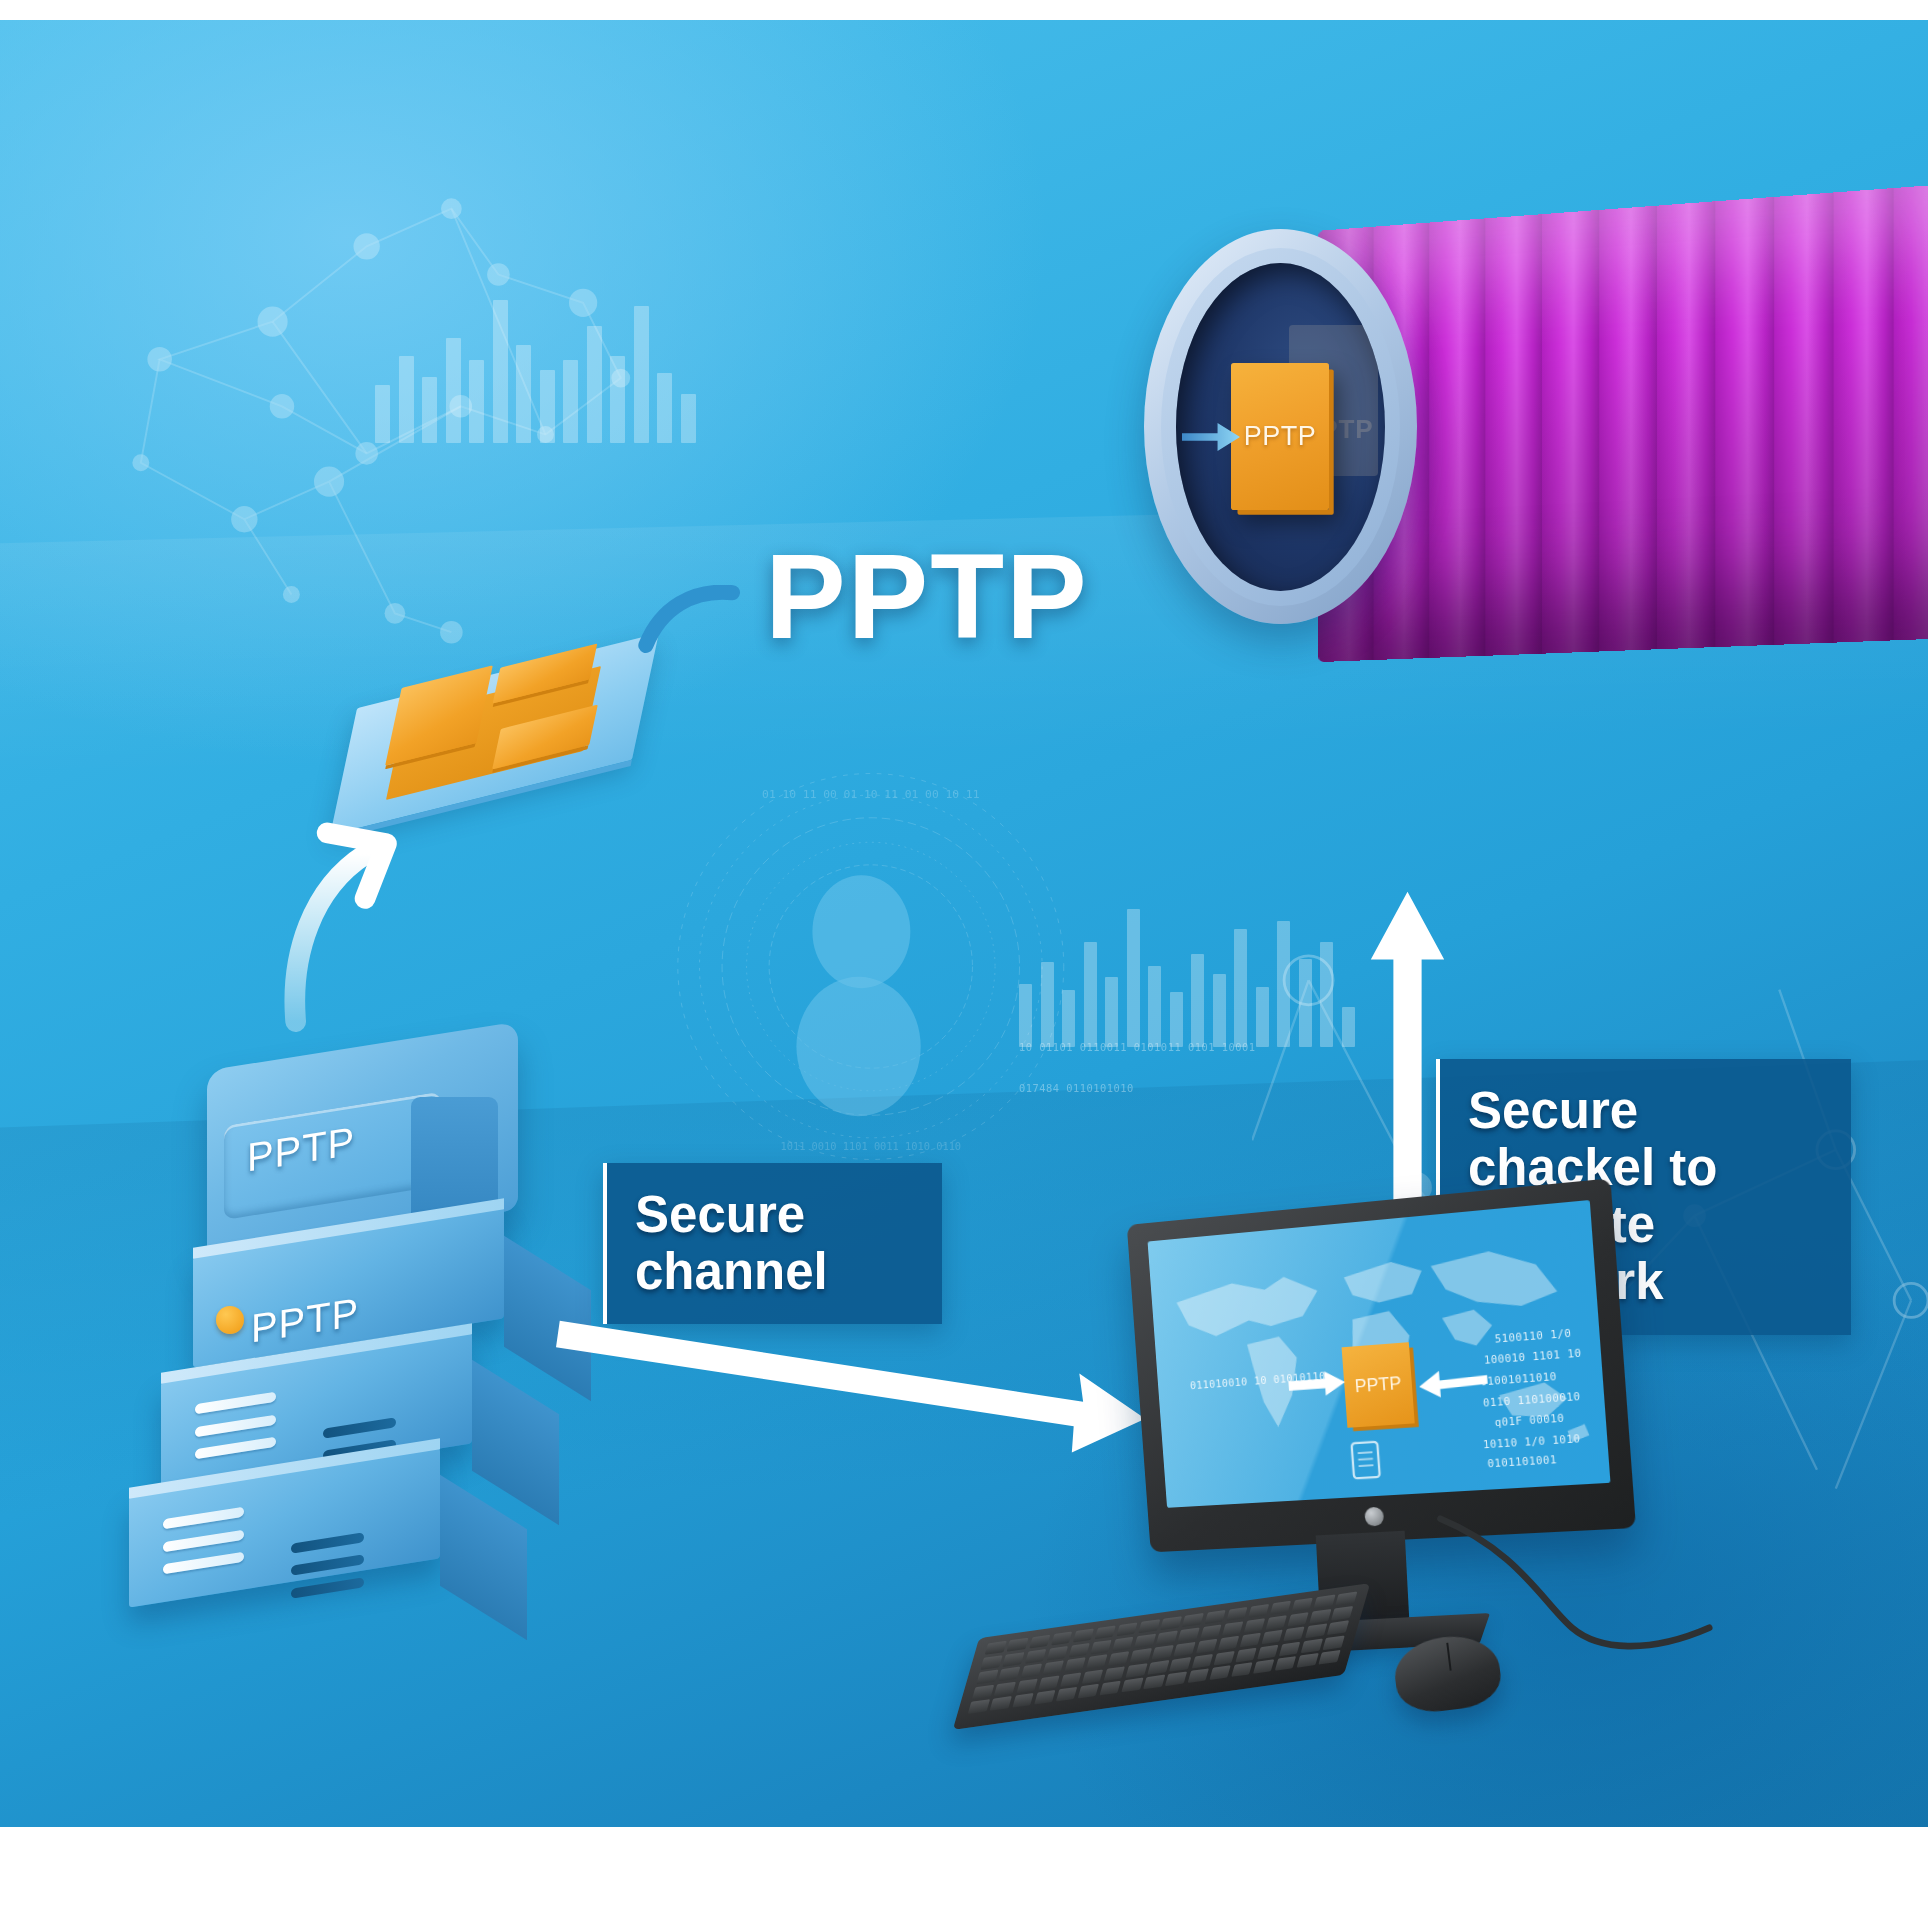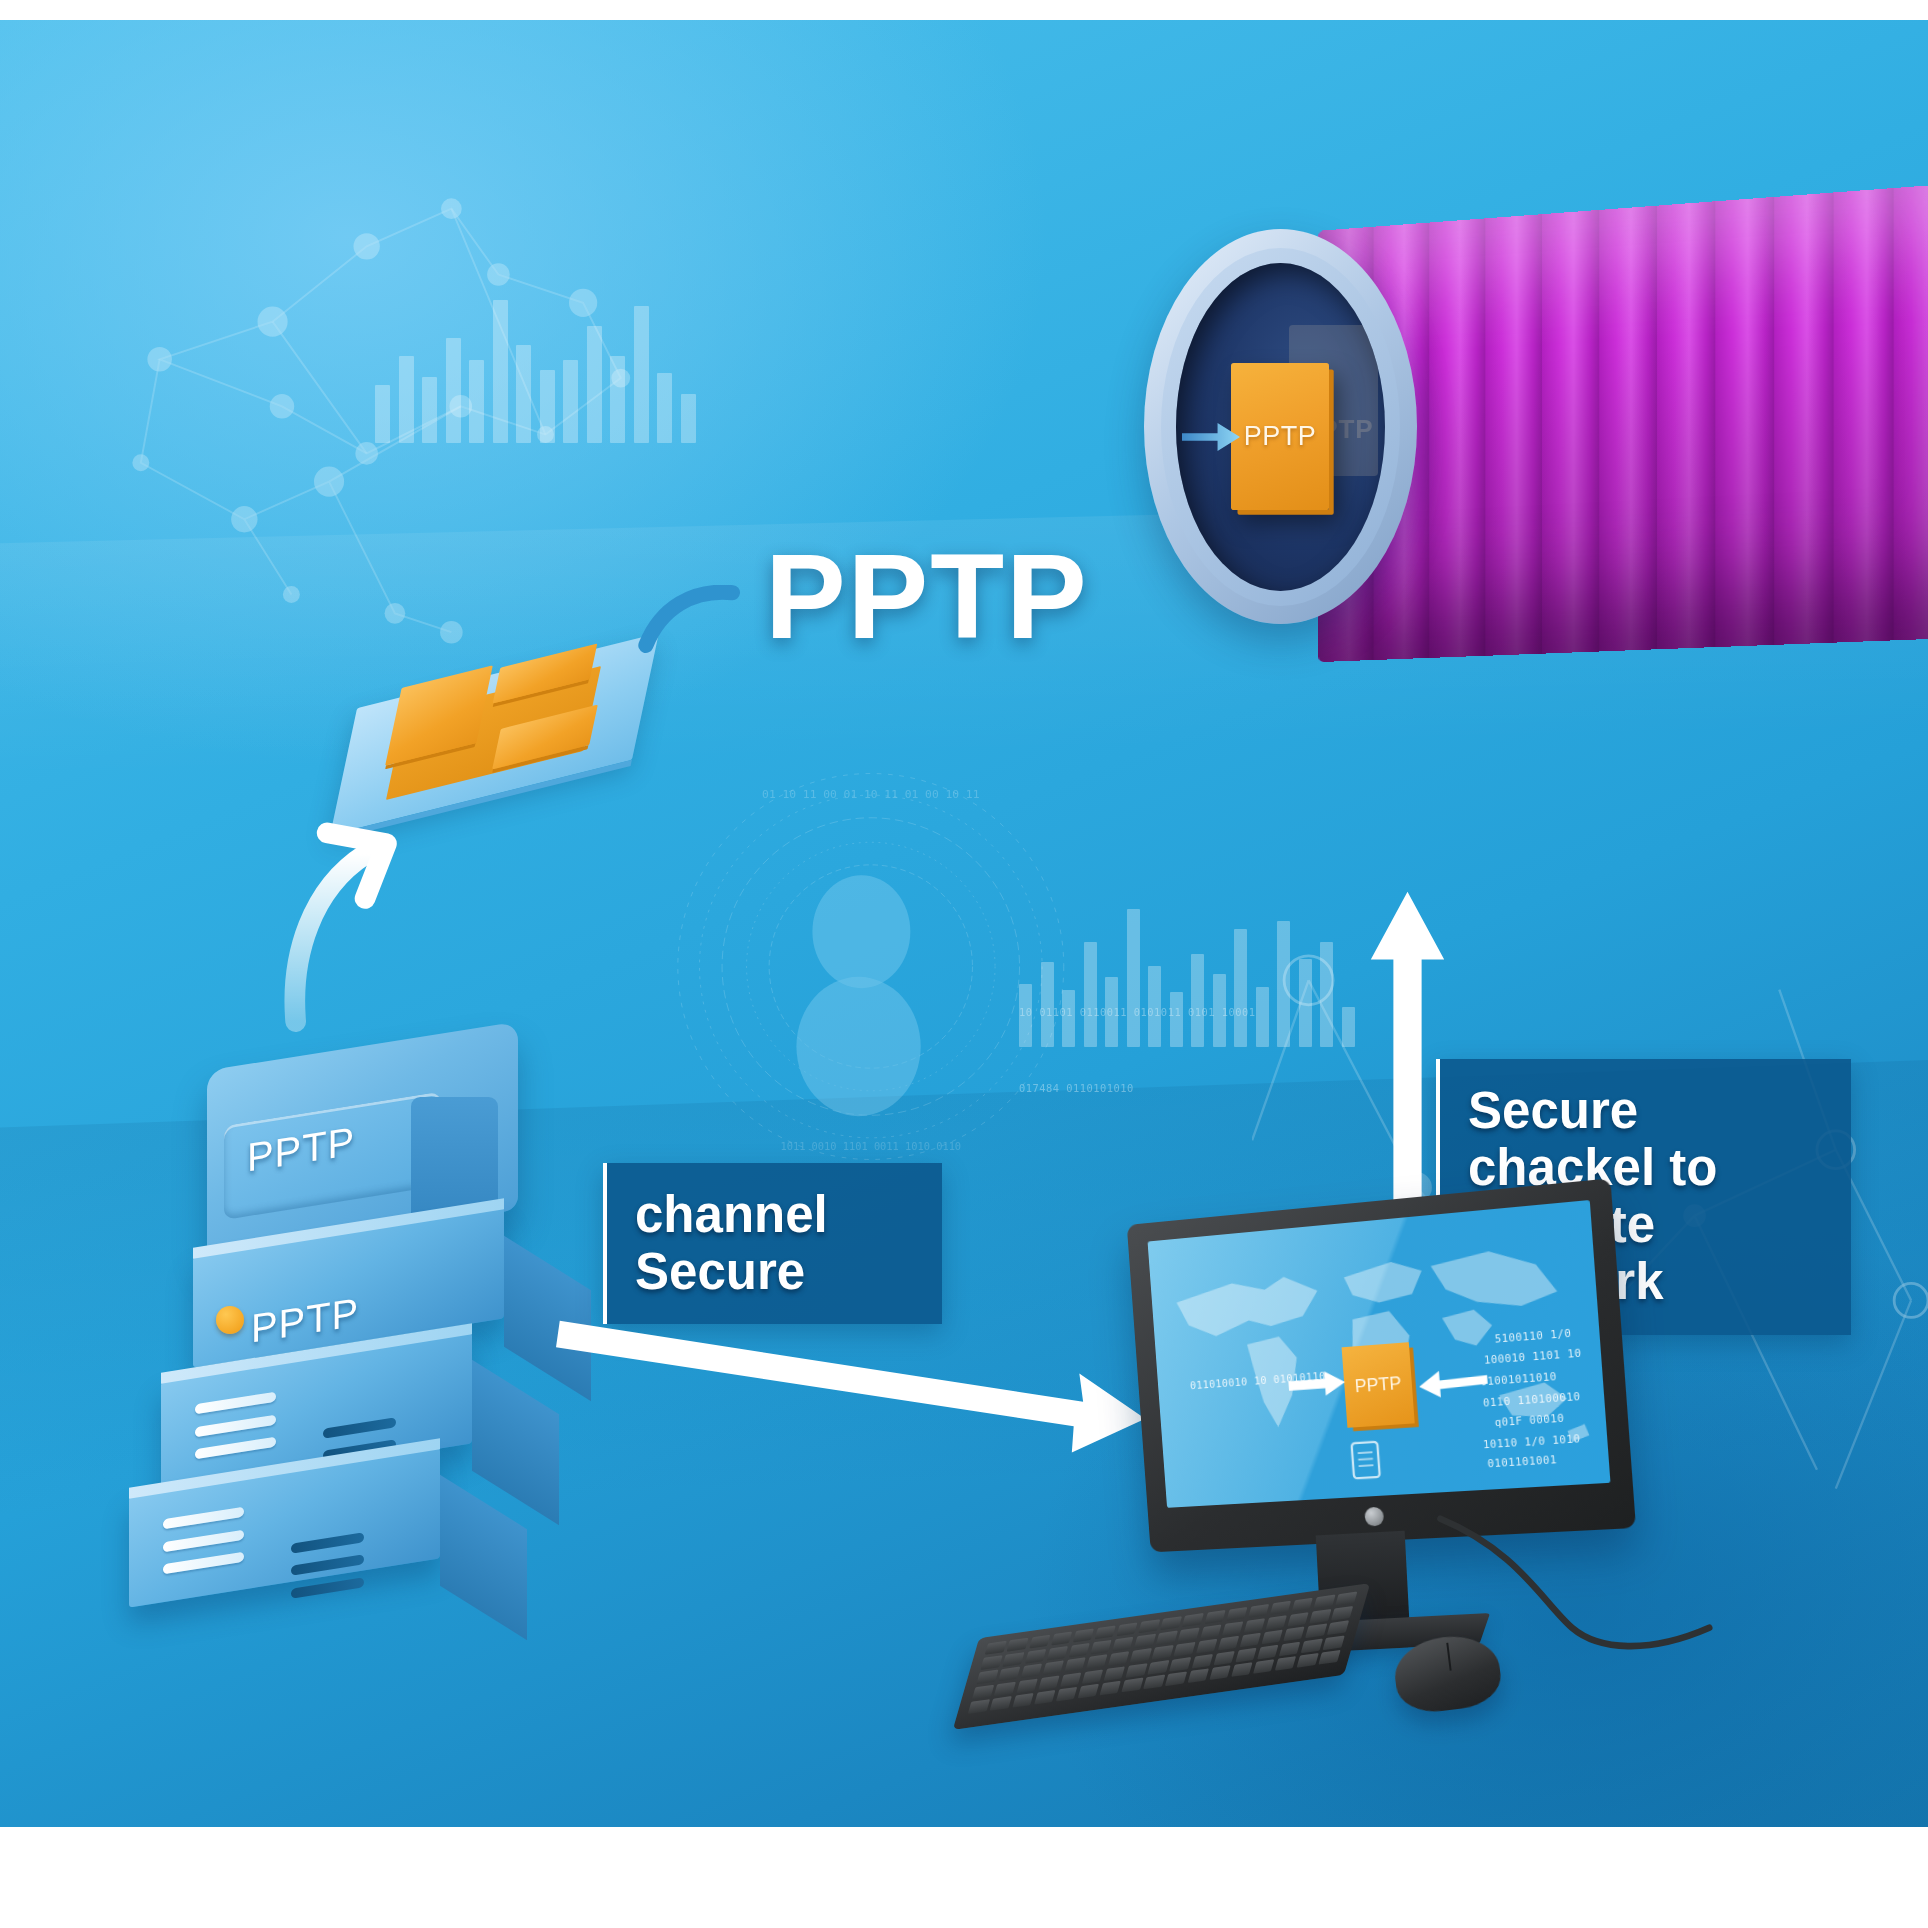--- a/index.html
+++ b/index.html
@@ -337,21 +337,21 @@
         <i style="width:13px;height:55px"></i>
       <i style="width:13px;height:93px"></i>
         <i style="width:13px;height:73px"></i>
       <i style="width:13px;height:118px"></i>
         <i style="width:13px;height:60px"></i>
       <i style="width:13px;height:126px"></i>
         <i style="width:13px;height:88px"></i>
       <i style="width:13px;height:105px"></i>
         <i style="width:13px;height:40px"></i>
     </div>
-    <div class="bg hudtext" style="left:1019px;top:986px;">10 01101 0110011 0101011 0101 10001</div>
+    <div class="bg hudtext" style="left:1019px;top:1021px;">10 01101 0110011 0101011 0101 10001</div>
     <div class="bg hudtext" style="left:1019px;top:1062px;">017484 0110101010</div>
 
     <svg class="bg netsvg" style="left:1252px;top:885px;" width="678" height="659" viewBox="0 0 720 700">
       <g stroke="rgba(255,255,255,.38)" stroke-width="2.5" fill="none">
         <path d="M60 80 L0 250 M60 80 L175 300 M175 300 L0 430 M175 300 L330 480 M330 480 L470 330 M470 330 L620 260 M620 260 L700 420 M620 260 L560 90 M330 480 L300 650 M470 330 L600 600 M700 420 L620 620"></path>
       </g>
       <g fill="none" stroke="rgba(255,255,255,.55)" stroke-width="3">
         <circle cx="60" cy="80" r="26"></circle>
           <circle cx="330" cy="480" r="30"></circle>
         <circle cx="620" cy="260" r="20"></circle>
@@ -450,22 +450,22 @@
       <div class="tray-side" style="left:266px;top:456px;transform:skewY(32deg);"></div>
       <div class="vent light" style="left:-11.3px;top:467px;width:81px;transform:skewY(-9deg);"></div>
       <div class="vent light" style="left:-11.3px;top:490px;width:81px;transform:skewY(-9deg);"></div>
       <div class="vent light" style="left:-11.3px;top:512px;width:81px;transform:skewY(-9deg);"></div>
       <div class="vent dark" style="left:117px;top:492px;width:73px;transform:skewY(-9deg);"></div>
       <div class="vent dark" style="left:117px;top:514px;width:73px;transform:skewY(-9deg);"></div>
       <div class="vent dark" style="left:117px;top:537px;width:73px;transform:skewY(-9deg);"></div>
     </div>
 
     <div class="labelbox" id="label-secure-channel">
+      <div>Secure</div>
       <div>channel</div>
-      <div>Secure</div>
     </div>
 
     <div class="labelbox" id="label-remote-network">
       <div>Secure chackel to</div>
       <div>Remote network</div>
     </div>
 
     <svg class="wharrow" style="left:556px;top:1295px;" width="593" height="151" viewBox="0 0 630 160">
       <path d="M4 6 L560 92 L556 62 L626 110 L548 146 L550 118 L0 34 Z" fill="#ffffff"></path>
     </svg>

